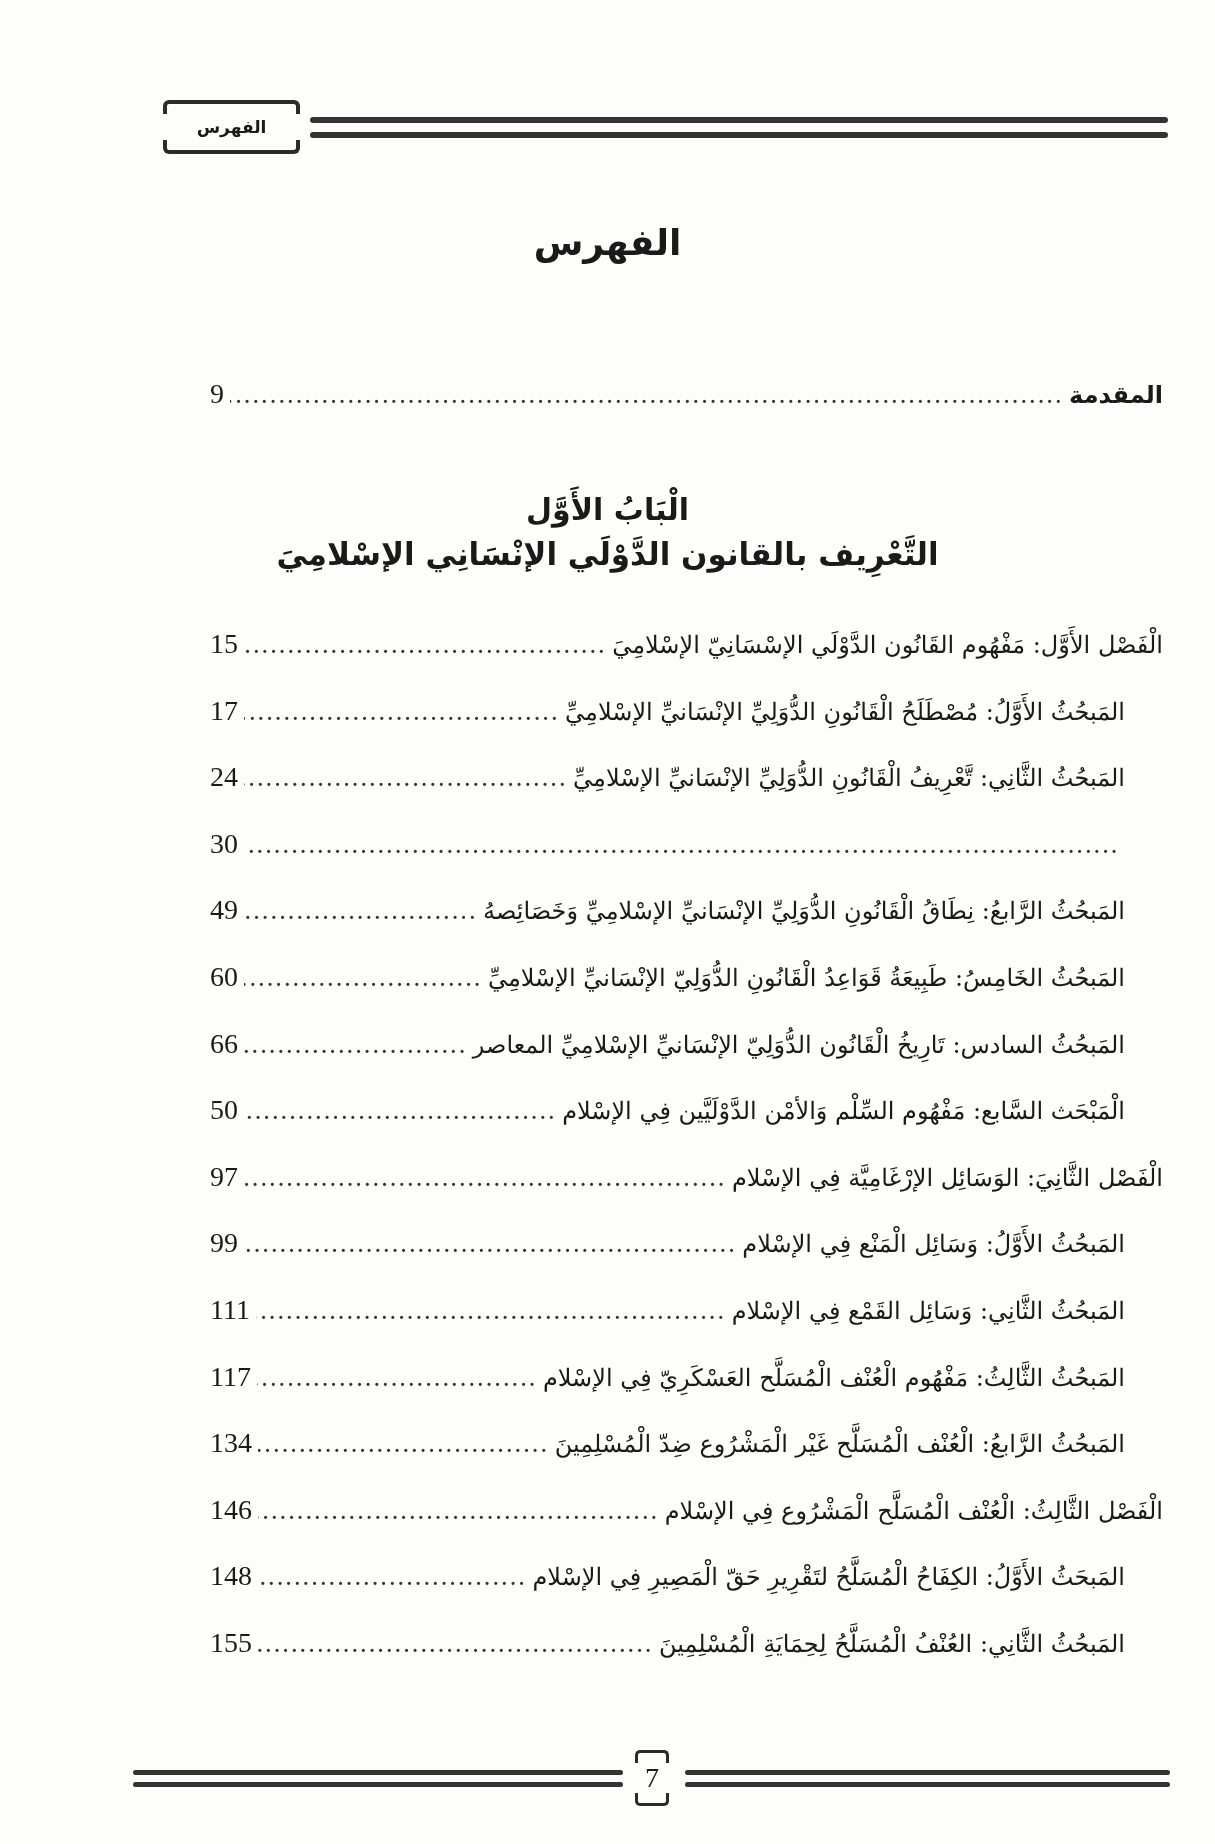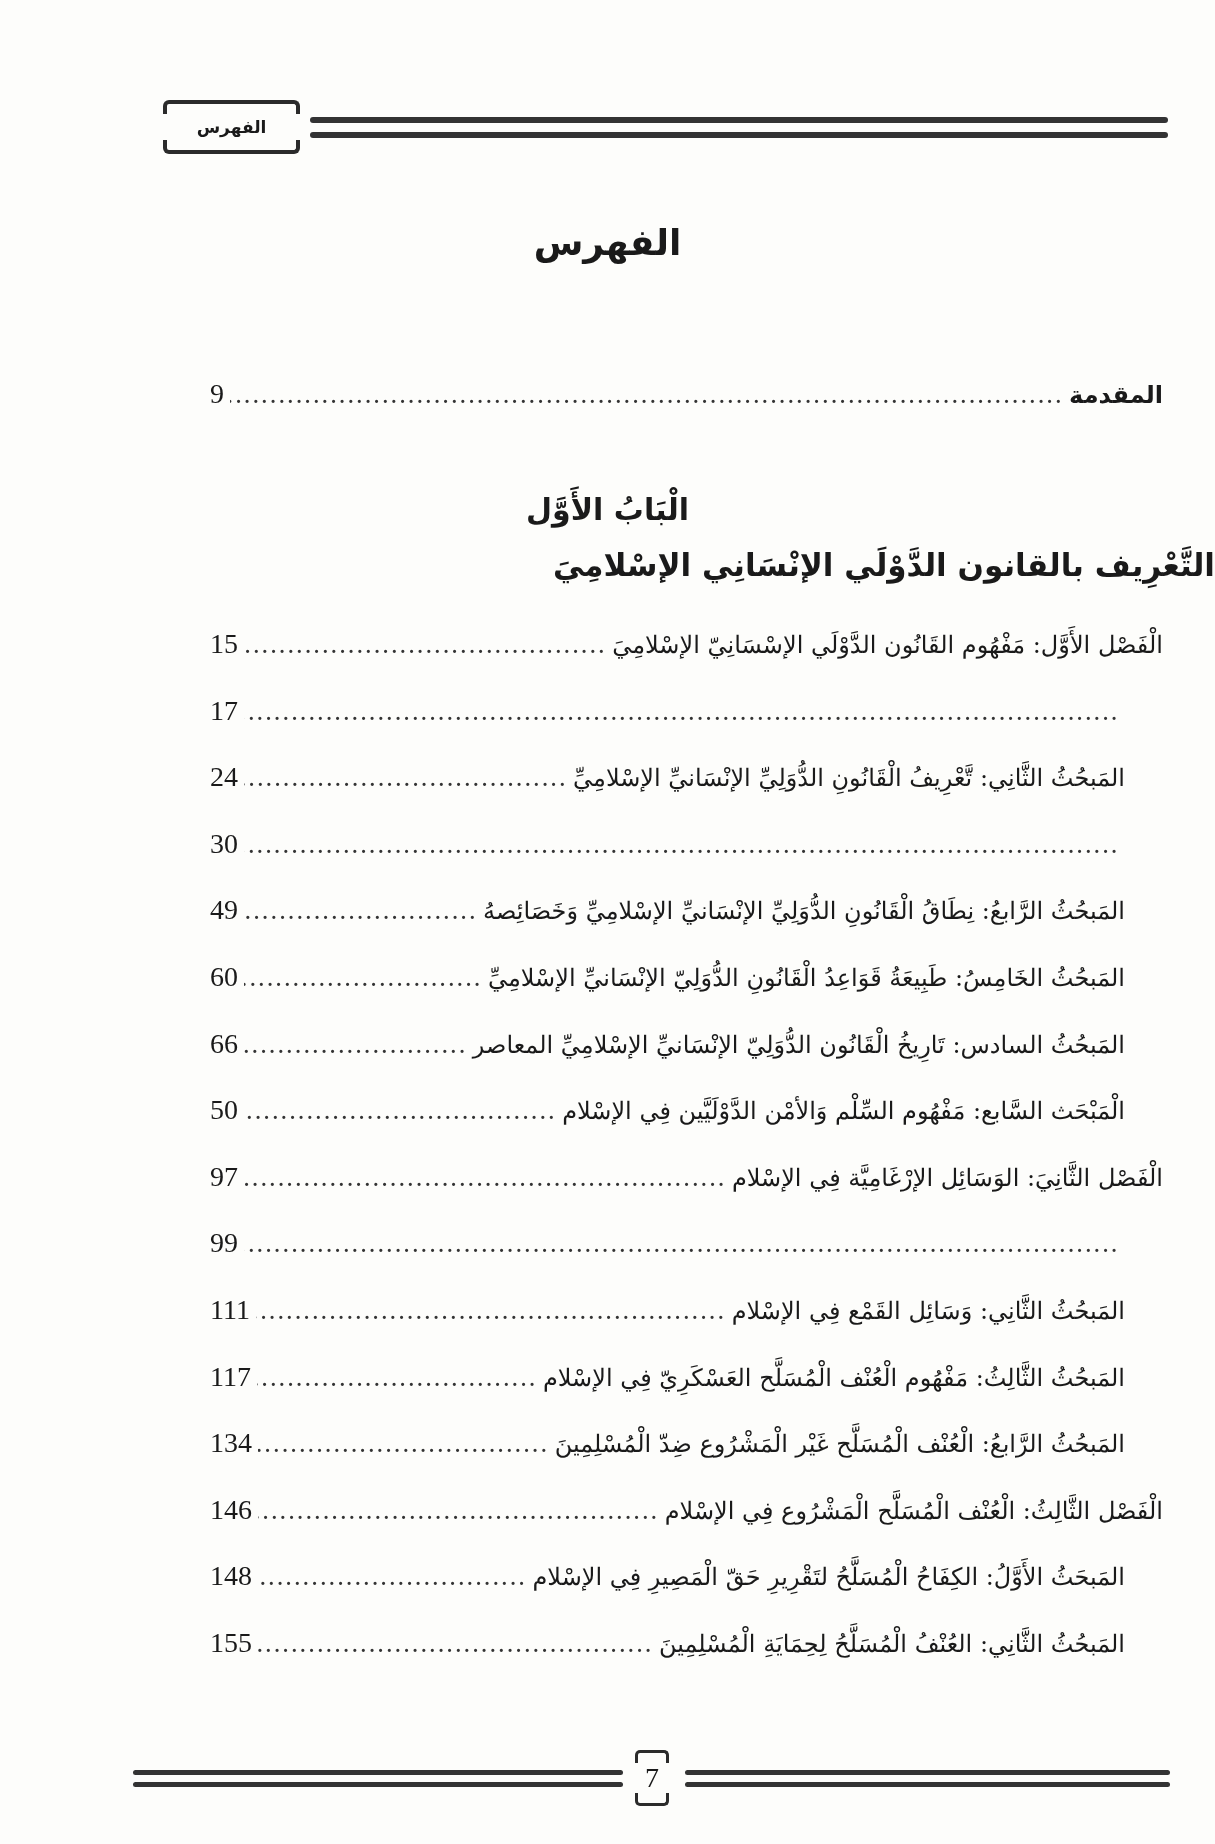--- a/index.html
+++ b/index.html
@@ -58,21 +58,21 @@
     direction: ltr;
   }
   .intro { left: 210px; right: 52px; top: 378px; }
   .intro .label { font-family: "DejaVu Sans", sans-serif; font-weight: bold; font-size: 24px; }
   
   .part-title, .part-subtitle {
     position: absolute; left: 0; right: 0; text-align: center; direction: rtl;
     font-family: "DejaVu Sans", sans-serif; font-weight: bold; margin-top: 8px;
   }
   .part-title { top: 484px; font-size: 30px; }
-  .part-subtitle { top: 539px; font-size: 31px; text-align: right; }
+  .part-subtitle { top: 528px; font-size: 31px; }
   
   .entries { position: absolute; left: 210px; right: 52px; top: 628px; }
   .entry {
     position: relative; display: flex; align-items: baseline; direction: rtl;
     height: 66.6px; font-size: 24px;
   }
   .entry.level-2 { padding-right: 38px; }
   .entry .label { white-space: nowrap; }
   .entry .dots {
     flex: 1; overflow: hidden; white-space: nowrap; margin: 0 6px;
@@ -123,20 +123,21 @@
 <div class="part-title">الْبَابُ الأَوَّل</div>
 <div class="part-subtitle">التَّعْرِيف بالقانون الدَّوْلَي الإنْسَانِي الإسْلامِيَ</div>
 
 <div class="entries" id="entries">
     <div class="entry level-1">
       <span class="label">الْفَصْل الأَوَّل: مَفْهُوم القَانُون الدَّوْلَي الإسْسَانِيّ الإسْلامِيَ</span>
       <span class="dots"></span>
       <span class="page">15</span>
     </div>
     <div class="entry level-2">
+      <span class="label">المَبحُثُ الأَوَّلُ: مُصْطَلَحُ الْقَانُونِ الدُّوَلِيِّ الإنْسَانيِّ الإسْلامِيِّ</span>
       <span class="dots"></span>
       <span class="page">17</span>
     </div>
     <div class="entry level-2">
       <span class="label">المَبحُثُ الثَّانِي: تَّعْرِيفُ الْقَانُونِ الدُّوَلِيِّ الإنْسَانيِّ الإسْلامِيِّ</span>
       <span class="dots"></span>
       <span class="page">24</span>
     </div>
     <div class="entry level-2">
       <span class="dots"></span>
@@ -161,20 +162,21 @@
       <span class="label">الْمَبْحَث السَّابع: مَفْهُوم السِّلْم وَالأمْن الدَّوْلَيَّين فِي الإسْلام</span>
       <span class="dots"></span>
       <span class="page">50</span>
     </div>
     <div class="entry level-1">
       <span class="label">الْفَصْل الثَّانِيَ: الوَسَائِل الإرْغَامِيَّة فِي الإسْلام</span>
       <span class="dots"></span>
       <span class="page">97</span>
     </div>
     <div class="entry level-2">
+      <span class="label">المَبحُثُ الأَوَّلُ: وَسَائِل الْمَنْع فِي الإسْلام</span>
       <span class="dots"></span>
       <span class="page">99</span>
     </div>
     <div class="entry level-2">
       <span class="label">المَبحُثُ الثَّانِي: وَسَائِل القَمْع فِي الإسْلام</span>
       <span class="dots"></span>
       <span class="page">111</span>
     </div>
     <div class="entry level-2">
       <span class="label">المَبحُثُ الثَّالِثُ: مَفْهُوم الْعُنْف الْمُسَلَّح العَسْكَرِيّ فِي الإسْلام</span>

